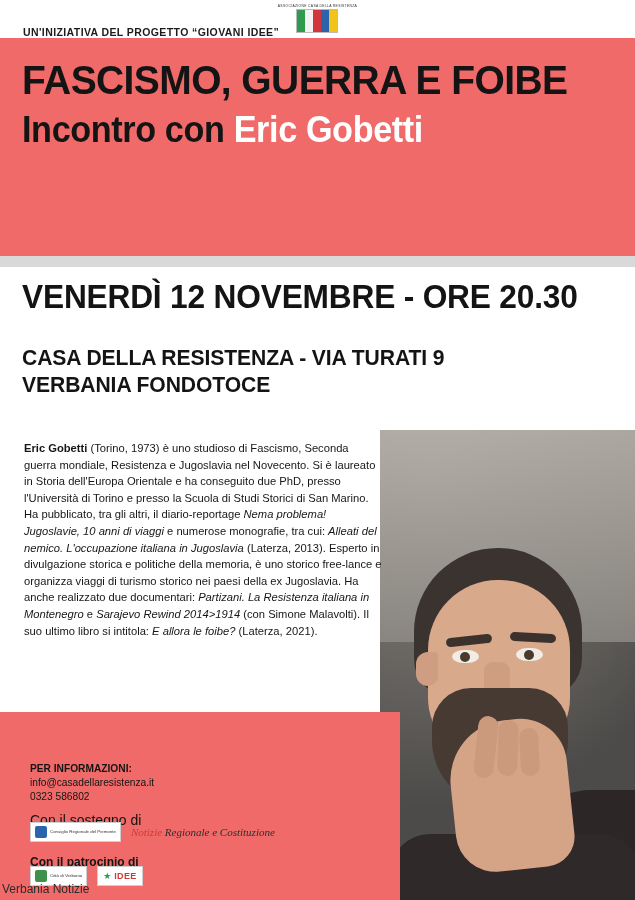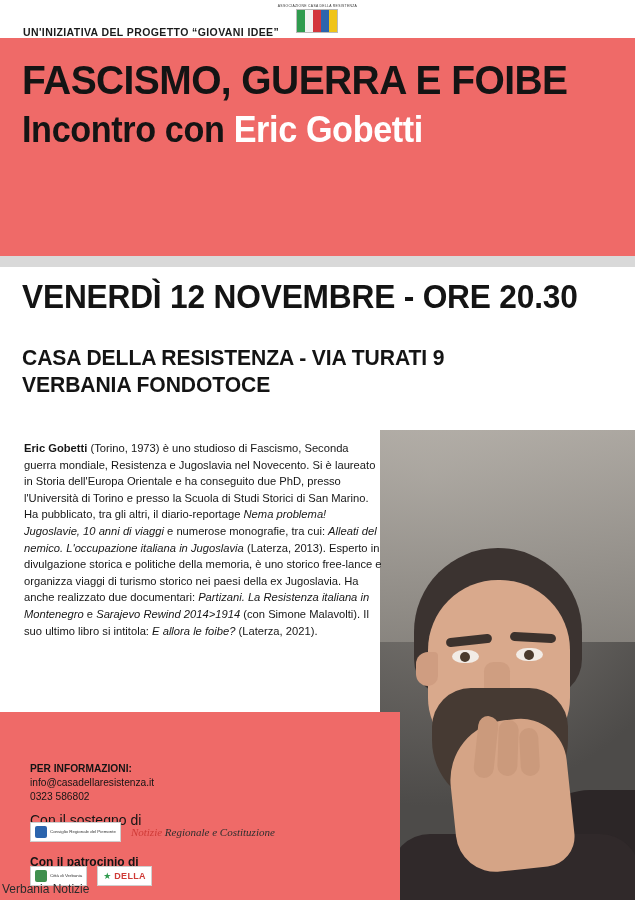--- a/index.html
+++ b/index.html
@@ -462,19 +462,19 @@
   </div>
 
   <div class="patron">Con il patrocinio di</div>
   <div class="patron-logos">
     <div class="logo-chip">
       <span class="mark green"></span>
       <span class="txt">Città di Verbania</span>
     </div>
     <div class="anpi-chip">
       <span class="star">★</span>
-      <span class="anpi-txt">DELLA</span>
+      <span class="anpi-txt">IDEE</span>
     </div>
   </div>
 
   <div class="watermark">Verbania Notizie</div>
 
 </div>
 
 </body></html>

